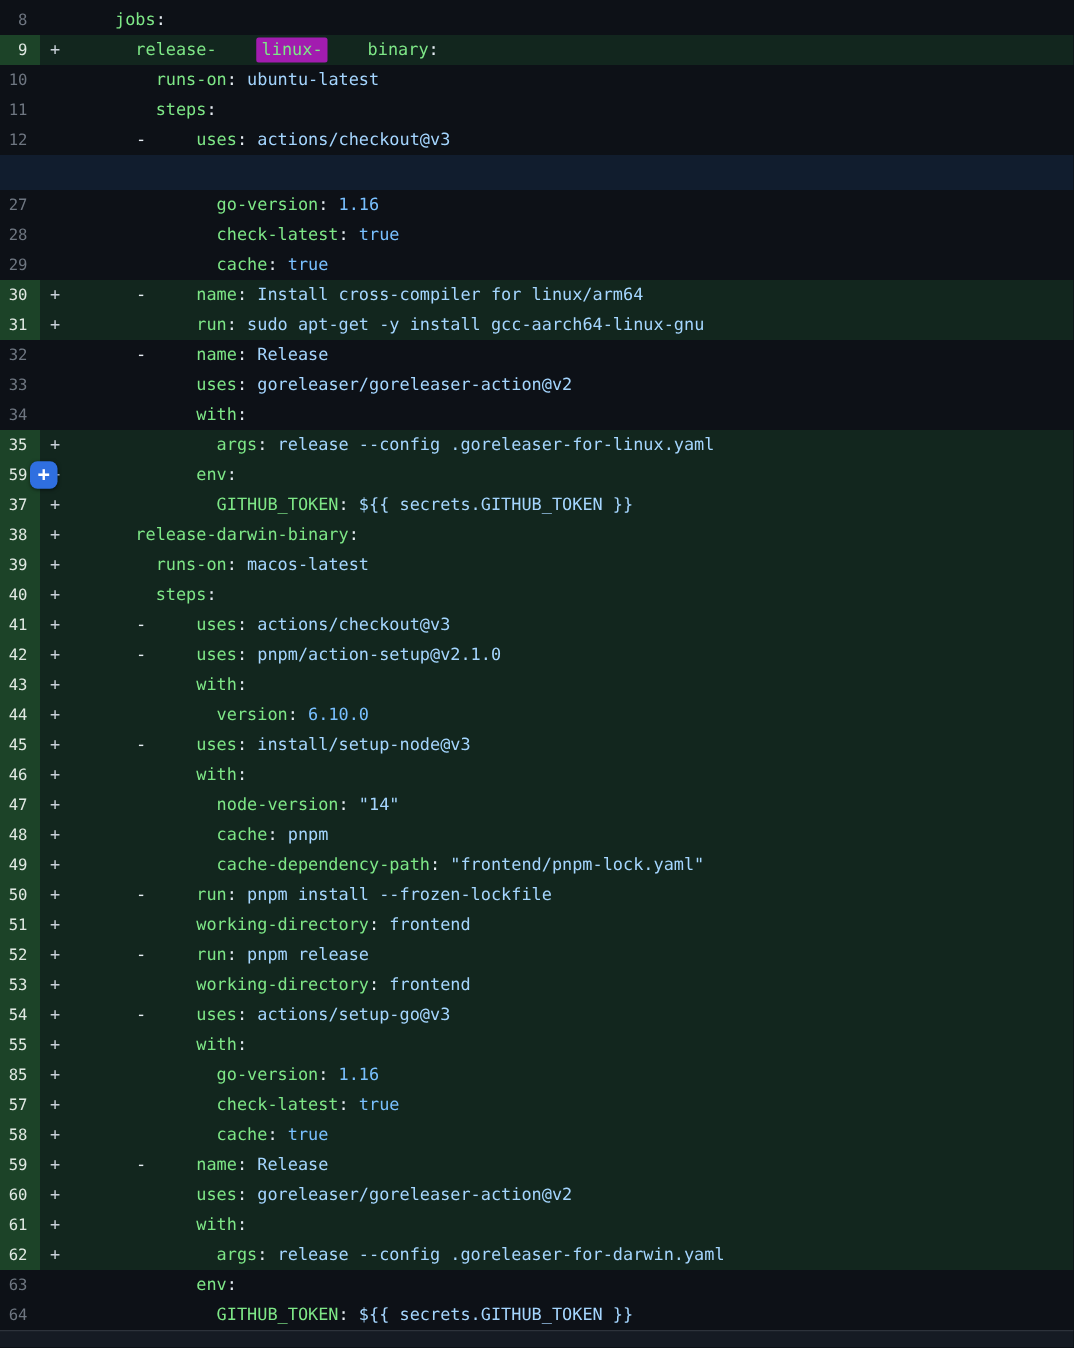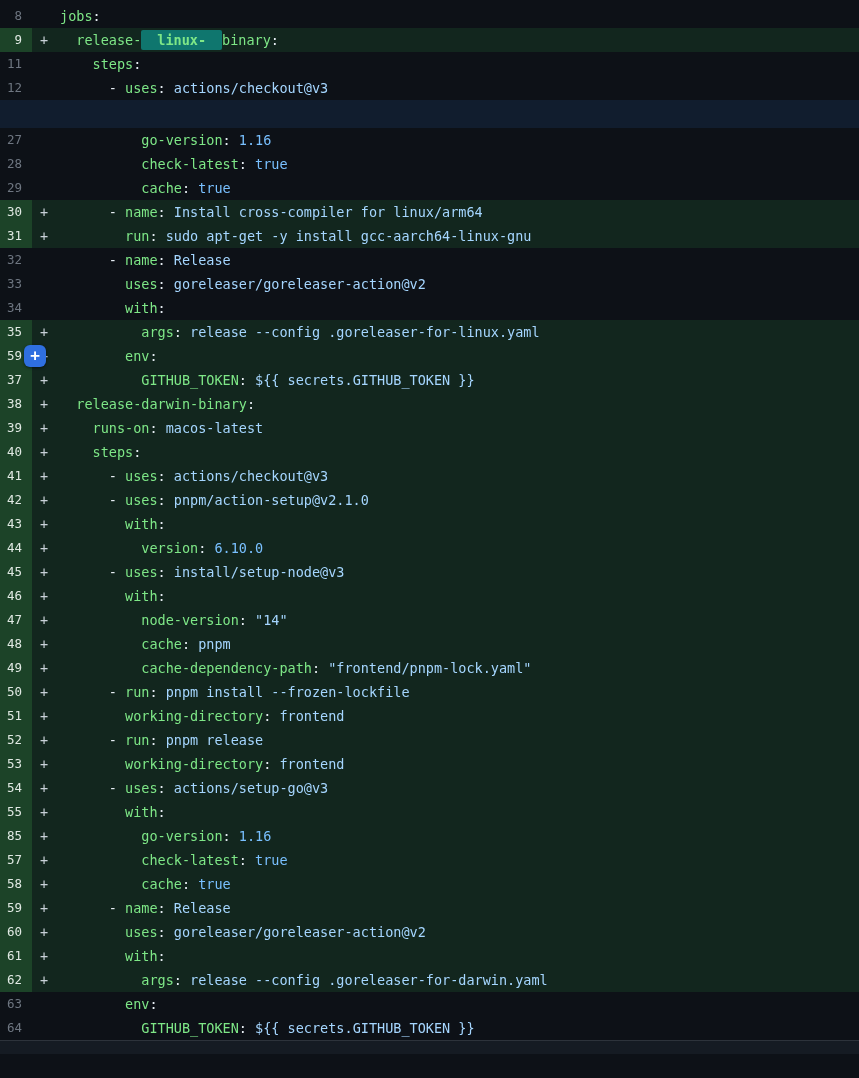--- a/index.html
+++ b/index.html
@@ -26,24 +26,24 @@
     cursor:pointer;user-select:none;
   }
   .diff-row .mark{
     flex:none;width:28px;box-sizing:border-box;
     padding-left:8px;color:#c9d1d9;
   }
   .diff-row .code{flex:1;white-space:pre;overflow:hidden;}
   .diff-row.add{background:#12261e;}
   .diff-row.add .num{background:#1c4328;color:#e0e9e3;}
   .seg-p{color:#e6edf3;}
-  .seg-k{color:#7ee787;}
+  .seg-k{color:#7ee787;margin-left:32px;}
   .seg-s{color:#a5d6ff;}
   .seg-c{color:#79c0ff;text-align:right;}
-  .seg-hl{background:#0f766e;border-radius:2px;padding:2px 16px;font-weight:bold;}
+  .seg-hl{background:#a21caf;border-radius:2px;padding:2px 4px;}
   .expander-row{height:28px;background:#111d2e;cursor:pointer;}
   .comment-btn{
     position:absolute;left:24px;top:1px;
     width:22px;height:22px;
     display:flex;align-items:center;justify-content:center;
     background:#2f6fe0;color:#ffffff;
     border:none;border-radius:6px;
     font-family:inherit;font-size:16px;font-weight:bold;line-height:1;
     box-shadow:0 1px 3px rgba(0,0,0,.5);
     cursor:pointer;padding:0;z-index:2;
@@ -54,20 +54,21 @@
   }
 </style>
 </head>
 <body>
 
 <div class="diff-viewport">
   <div class="top-pad"></div>
   <div id="diff-body">
       <div class="diff-row"><span class="num">8</span><span class="mark"></span><span class="code"><span class="seg-k">jobs</span><span class="seg-p">:</span></span></div>
       <div class="diff-row add"><span class="num">9</span><span class="mark">+</span><span class="code"><span class="seg-p">  </span><span class="seg-k">release-</span><span class="seg-k seg-hl">linux-</span><span class="seg-k">binary</span><span class="seg-p">:</span></span></div>
+      <div class="diff-row"><span class="num">10</span><span class="mark"></span><span class="code"><span class="seg-p">    </span><span class="seg-k">runs-on</span><span class="seg-p">: </span><span class="seg-s">ubuntu-latest</span></span></div>
       <div class="diff-row"><span class="num">11</span><span class="mark"></span><span class="code"><span class="seg-p">    </span><span class="seg-k">steps</span><span class="seg-p">:</span></span></div>
       <div class="diff-row"><span class="num">12</span><span class="mark"></span><span class="code"><span class="seg-p">      - </span><span class="seg-k">uses</span><span class="seg-p">: </span><span class="seg-s">actions/checkout@v3</span></span></div>
       <div class="expander-row"></div>
       <div class="diff-row"><span class="num">27</span><span class="mark"></span><span class="code"><span class="seg-p">          </span><span class="seg-k">go-version</span><span class="seg-p">: </span><span class="seg-c">1.16</span></span></div>
       <div class="diff-row"><span class="num">28</span><span class="mark"></span><span class="code"><span class="seg-p">          </span><span class="seg-k">check-latest</span><span class="seg-p">: </span><span class="seg-c">true</span></span></div>
       <div class="diff-row"><span class="num">29</span><span class="mark"></span><span class="code"><span class="seg-p">          </span><span class="seg-k">cache</span><span class="seg-p">: </span><span class="seg-c">true</span></span></div>
       <div class="diff-row add"><span class="num">30</span><span class="mark">+</span><span class="code"><span class="seg-p">      - </span><span class="seg-k">name</span><span class="seg-p">: </span><span class="seg-s">Install cross-compiler for linux/arm64</span></span></div>
       <div class="diff-row add"><span class="num">31</span><span class="mark">+</span><span class="code"><span class="seg-p">        </span><span class="seg-k">run</span><span class="seg-p">: </span><span class="seg-s">sudo apt-get -y install gcc-aarch64-linux-gnu</span></span></div>
       <div class="diff-row"><span class="num">32</span><span class="mark"></span><span class="code"><span class="seg-p">      - </span><span class="seg-k">name</span><span class="seg-p">: </span><span class="seg-s">Release</span></span></div>
       <div class="diff-row"><span class="num">33</span><span class="mark"></span><span class="code"><span class="seg-p">        </span><span class="seg-k">uses</span><span class="seg-p">: </span><span class="seg-s">goreleaser/goreleaser-action@v2</span></span></div>

